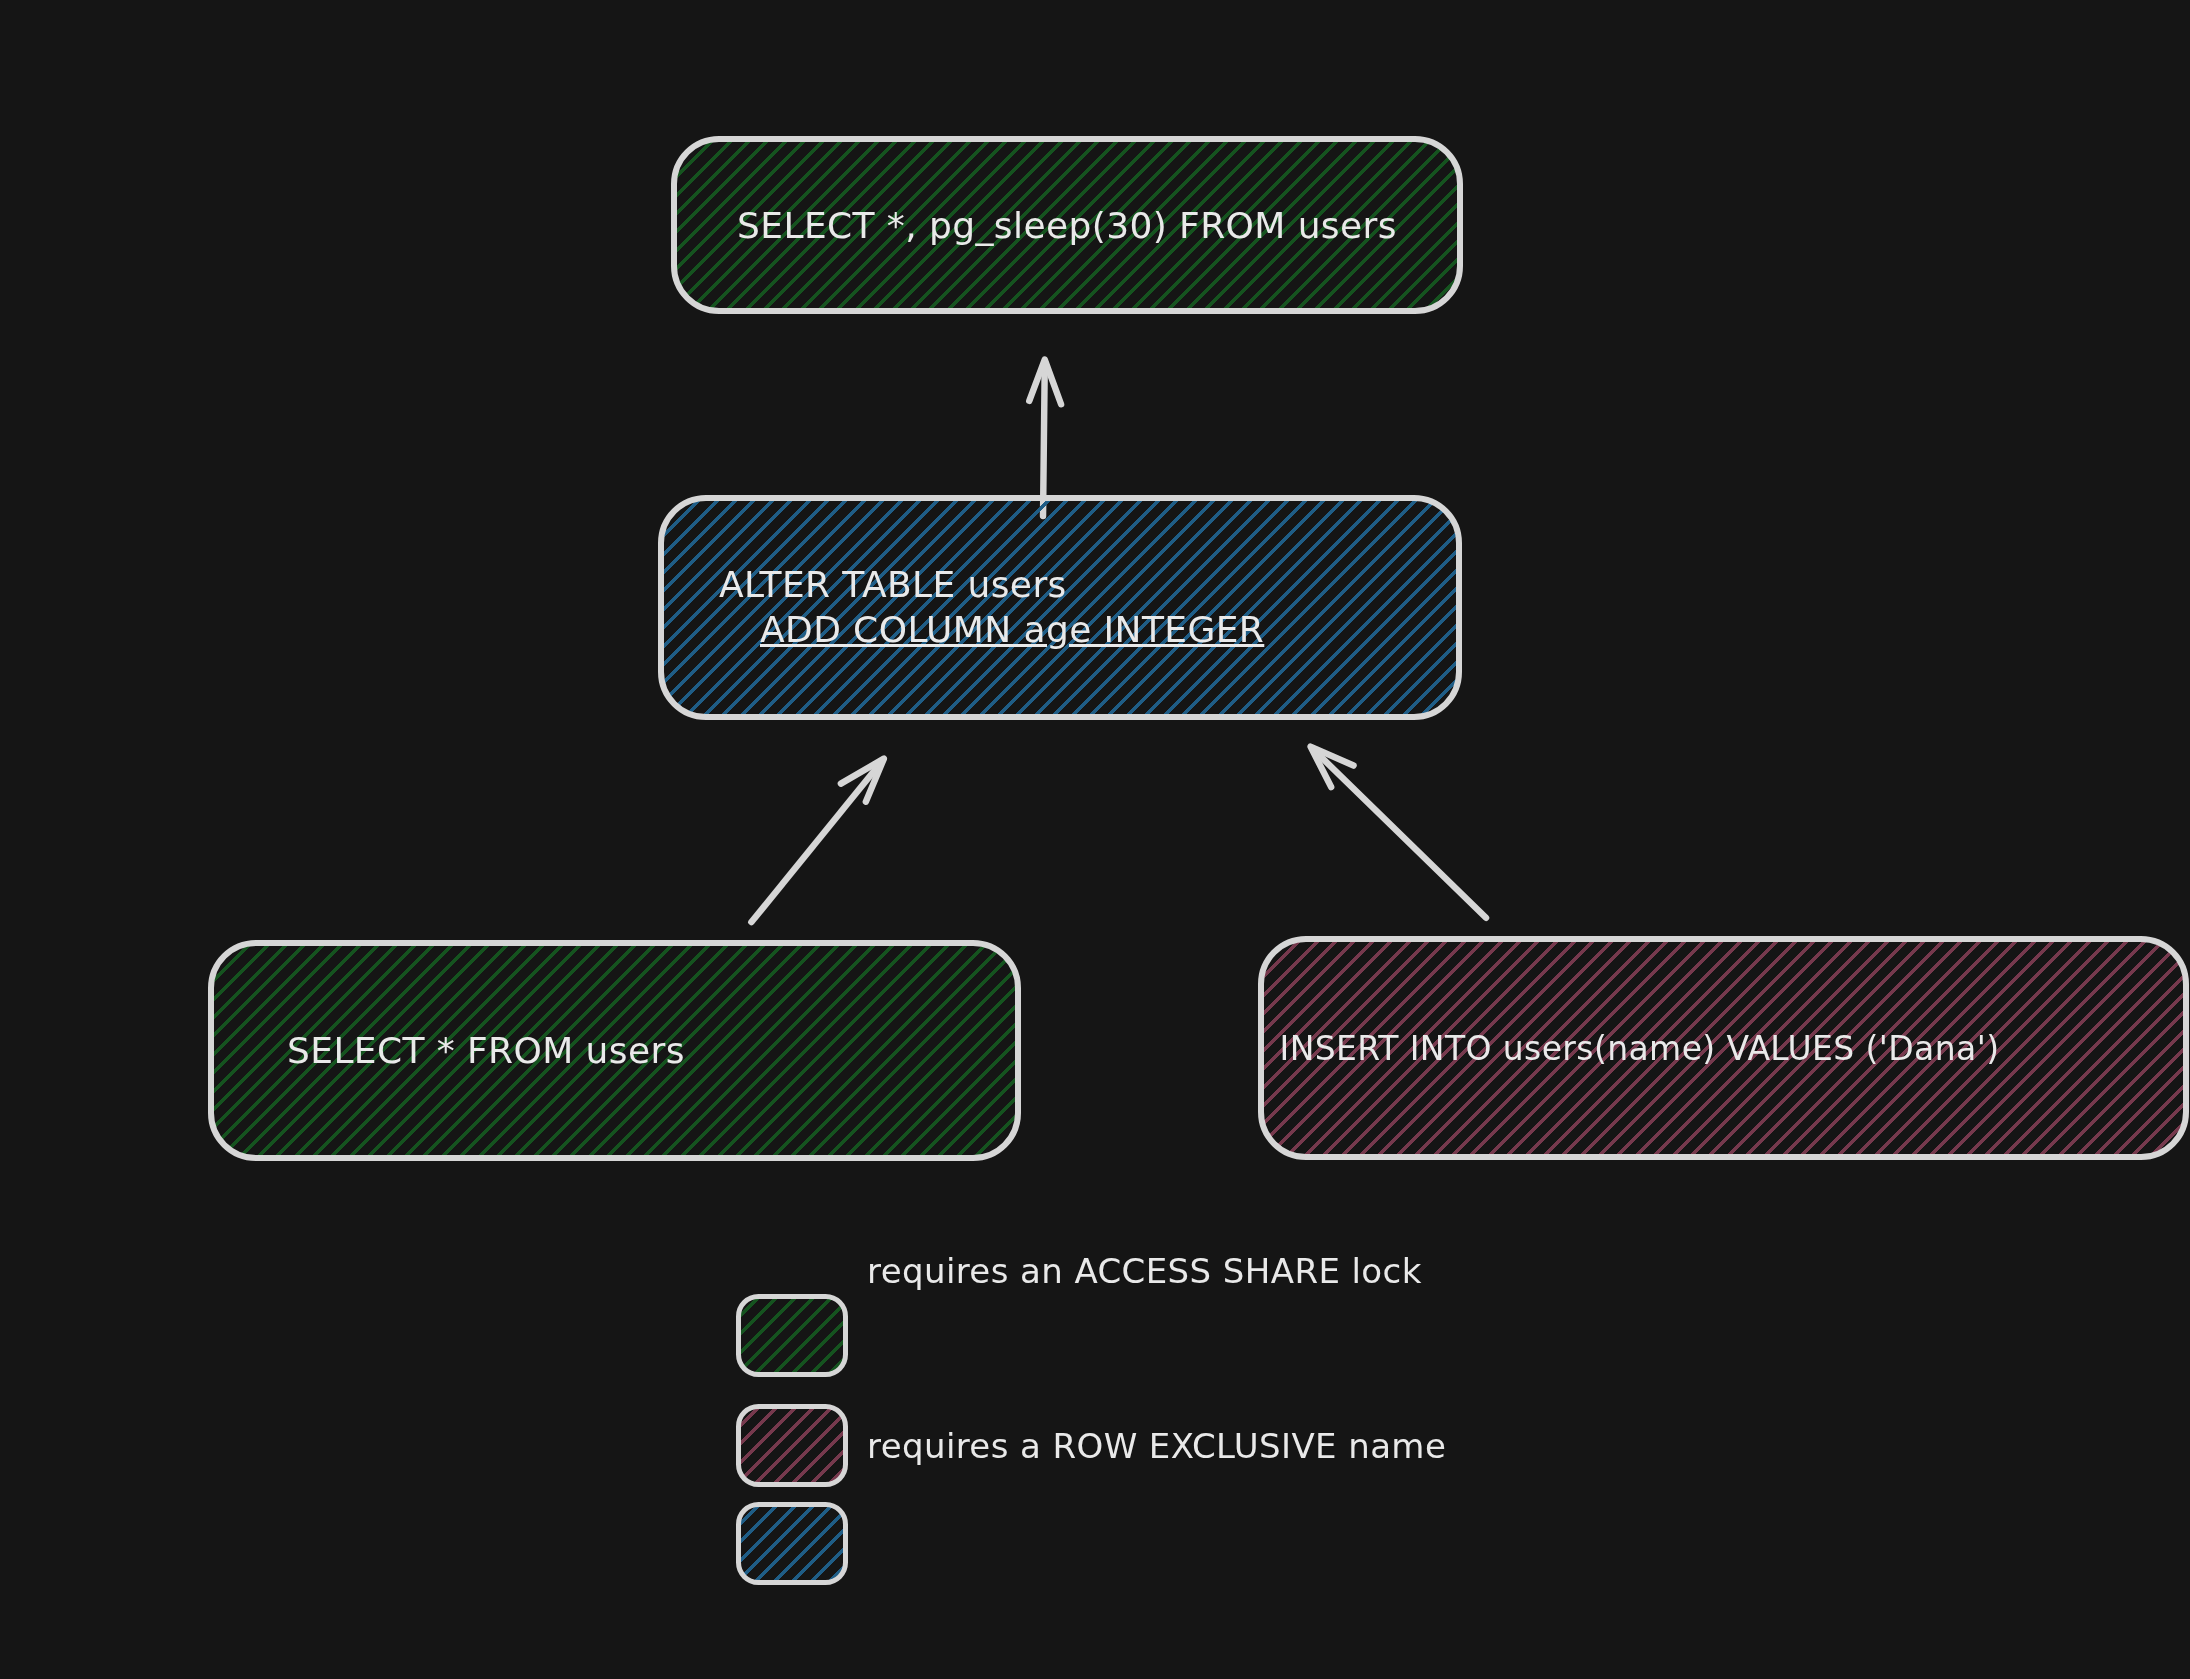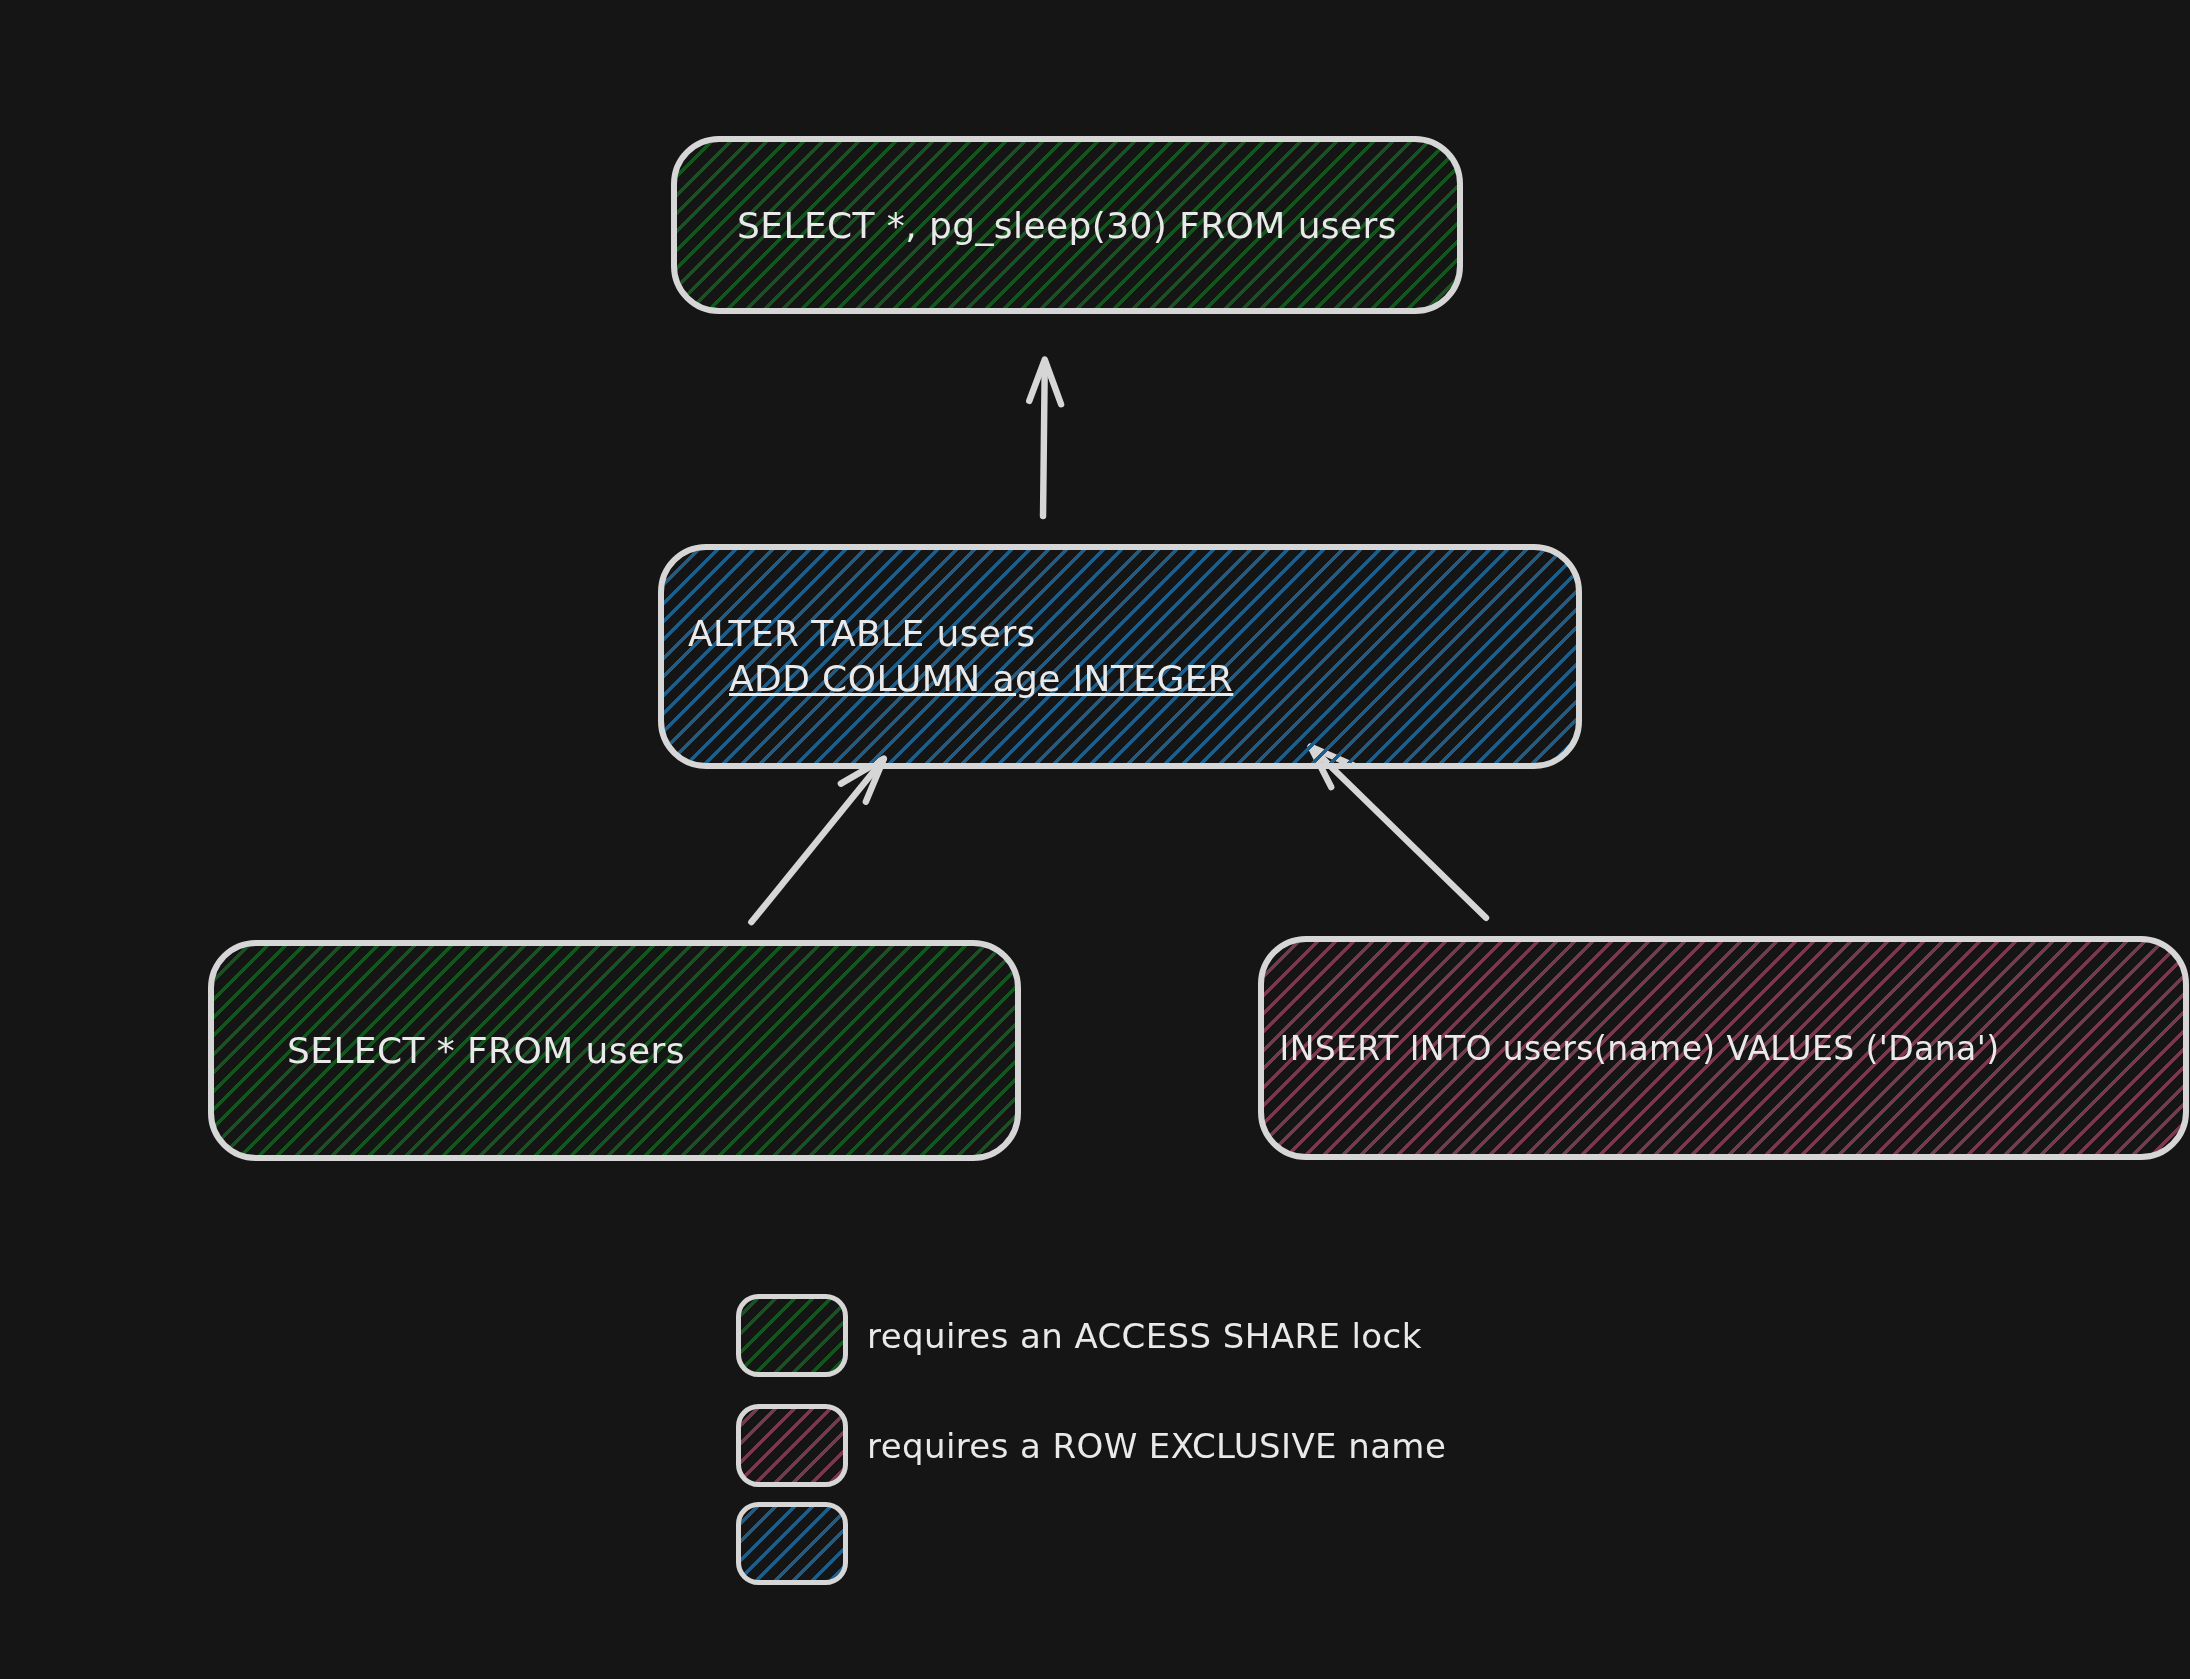--- a/index.html
+++ b/index.html
@@ -39,21 +39,21 @@
     background:repeating-linear-gradient(135deg,
       rgba(0,0,0,0) 0 9.5px,
       var(--row-exclusive-hatch) 9.5px 13px);
   }
   .hatch-access-exclusive{
     background:repeating-linear-gradient(135deg,
       rgba(0,0,0,0) 0 9.5px,
       var(--access-exclusive-hatch) 9.5px 13px);
   }
   #node-select-sleep{left:671px;top:136px;width:792px;height:178px;justify-content:center;}
-  #node-alter-table{left:658px;top:544px;width:924px;height:225px;padding-left:24px;}
+  #node-alter-table{left:658px;top:495px;width:804px;height:225px;padding-left:55px;}
   #node-select-users{left:208px;top:940px;width:813px;height:221px;padding-left:73px;}
   #node-insert-users{left:1258px;top:936px;width:931px;height:224px;padding-left:15.5px;font-size:33px;}
   .node-lines{display:flex;flex-direction:column;gap:8.6px;line-height:1.0;}
   .node-line2{padding-left:41px;text-decoration:underline;}
   #arrow-layer{position:absolute;left:0;top:0;width:2191px;height:1679px;pointer-events:none;}
   #arrow-layer path{
     stroke:var(--stroke);
     stroke-width:7.5;
     fill:none;
     stroke-linecap:round;
@@ -72,21 +72,21 @@
   .legend-label{
     position:absolute;
     left:867px;
     height:83px;
     display:flex;align-items:center;
     font-size:34px;
     letter-spacing:0.4px;
     color:var(--text);
     white-space:nowrap;
   }
-  #legend-label-access-share{top:1294px;text-align:center;}
+  #legend-label-access-share{top:1229px;text-align:center;}
   #legend-label-row-exclusive{top:1404px;}
   #legend-label-access-exclusive{top:1502px;}
 </style>
 </head>
 <body>
 
 <div id="canvas">
 
   <svg id="arrow-layer" viewBox="0 0 2546 1952" xmlns="http://www.w3.org/2000/svg">
     <g>

